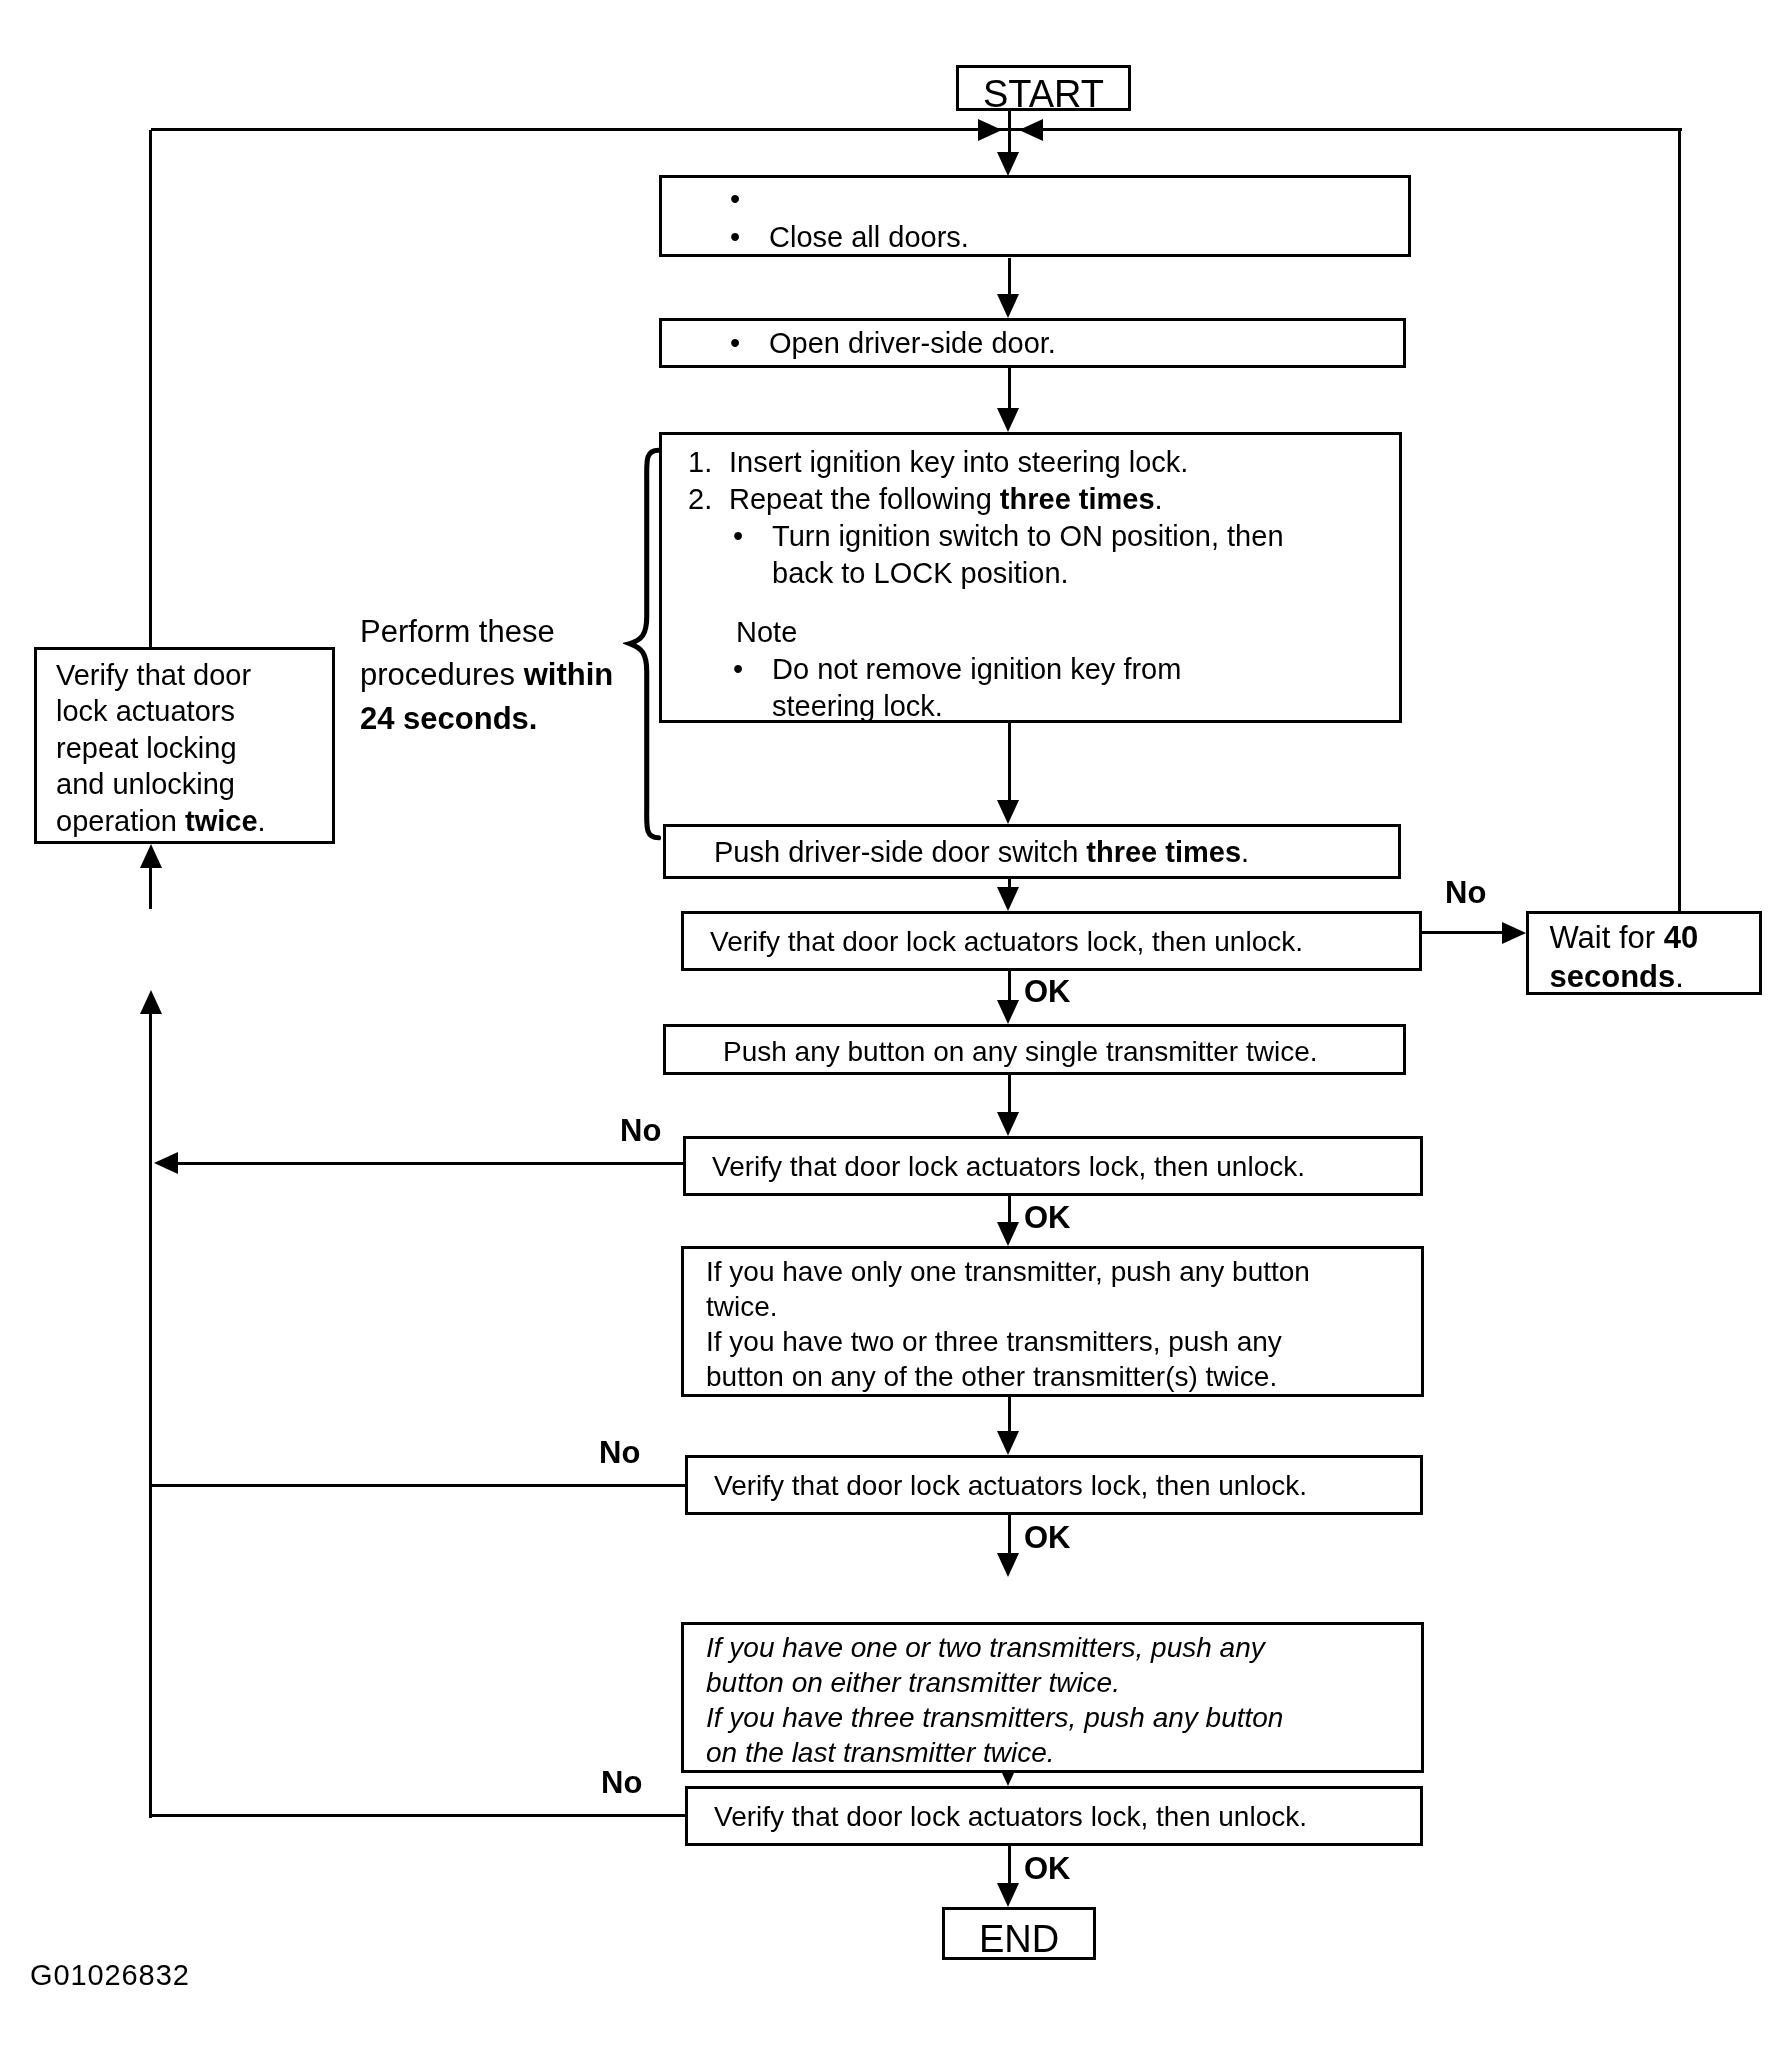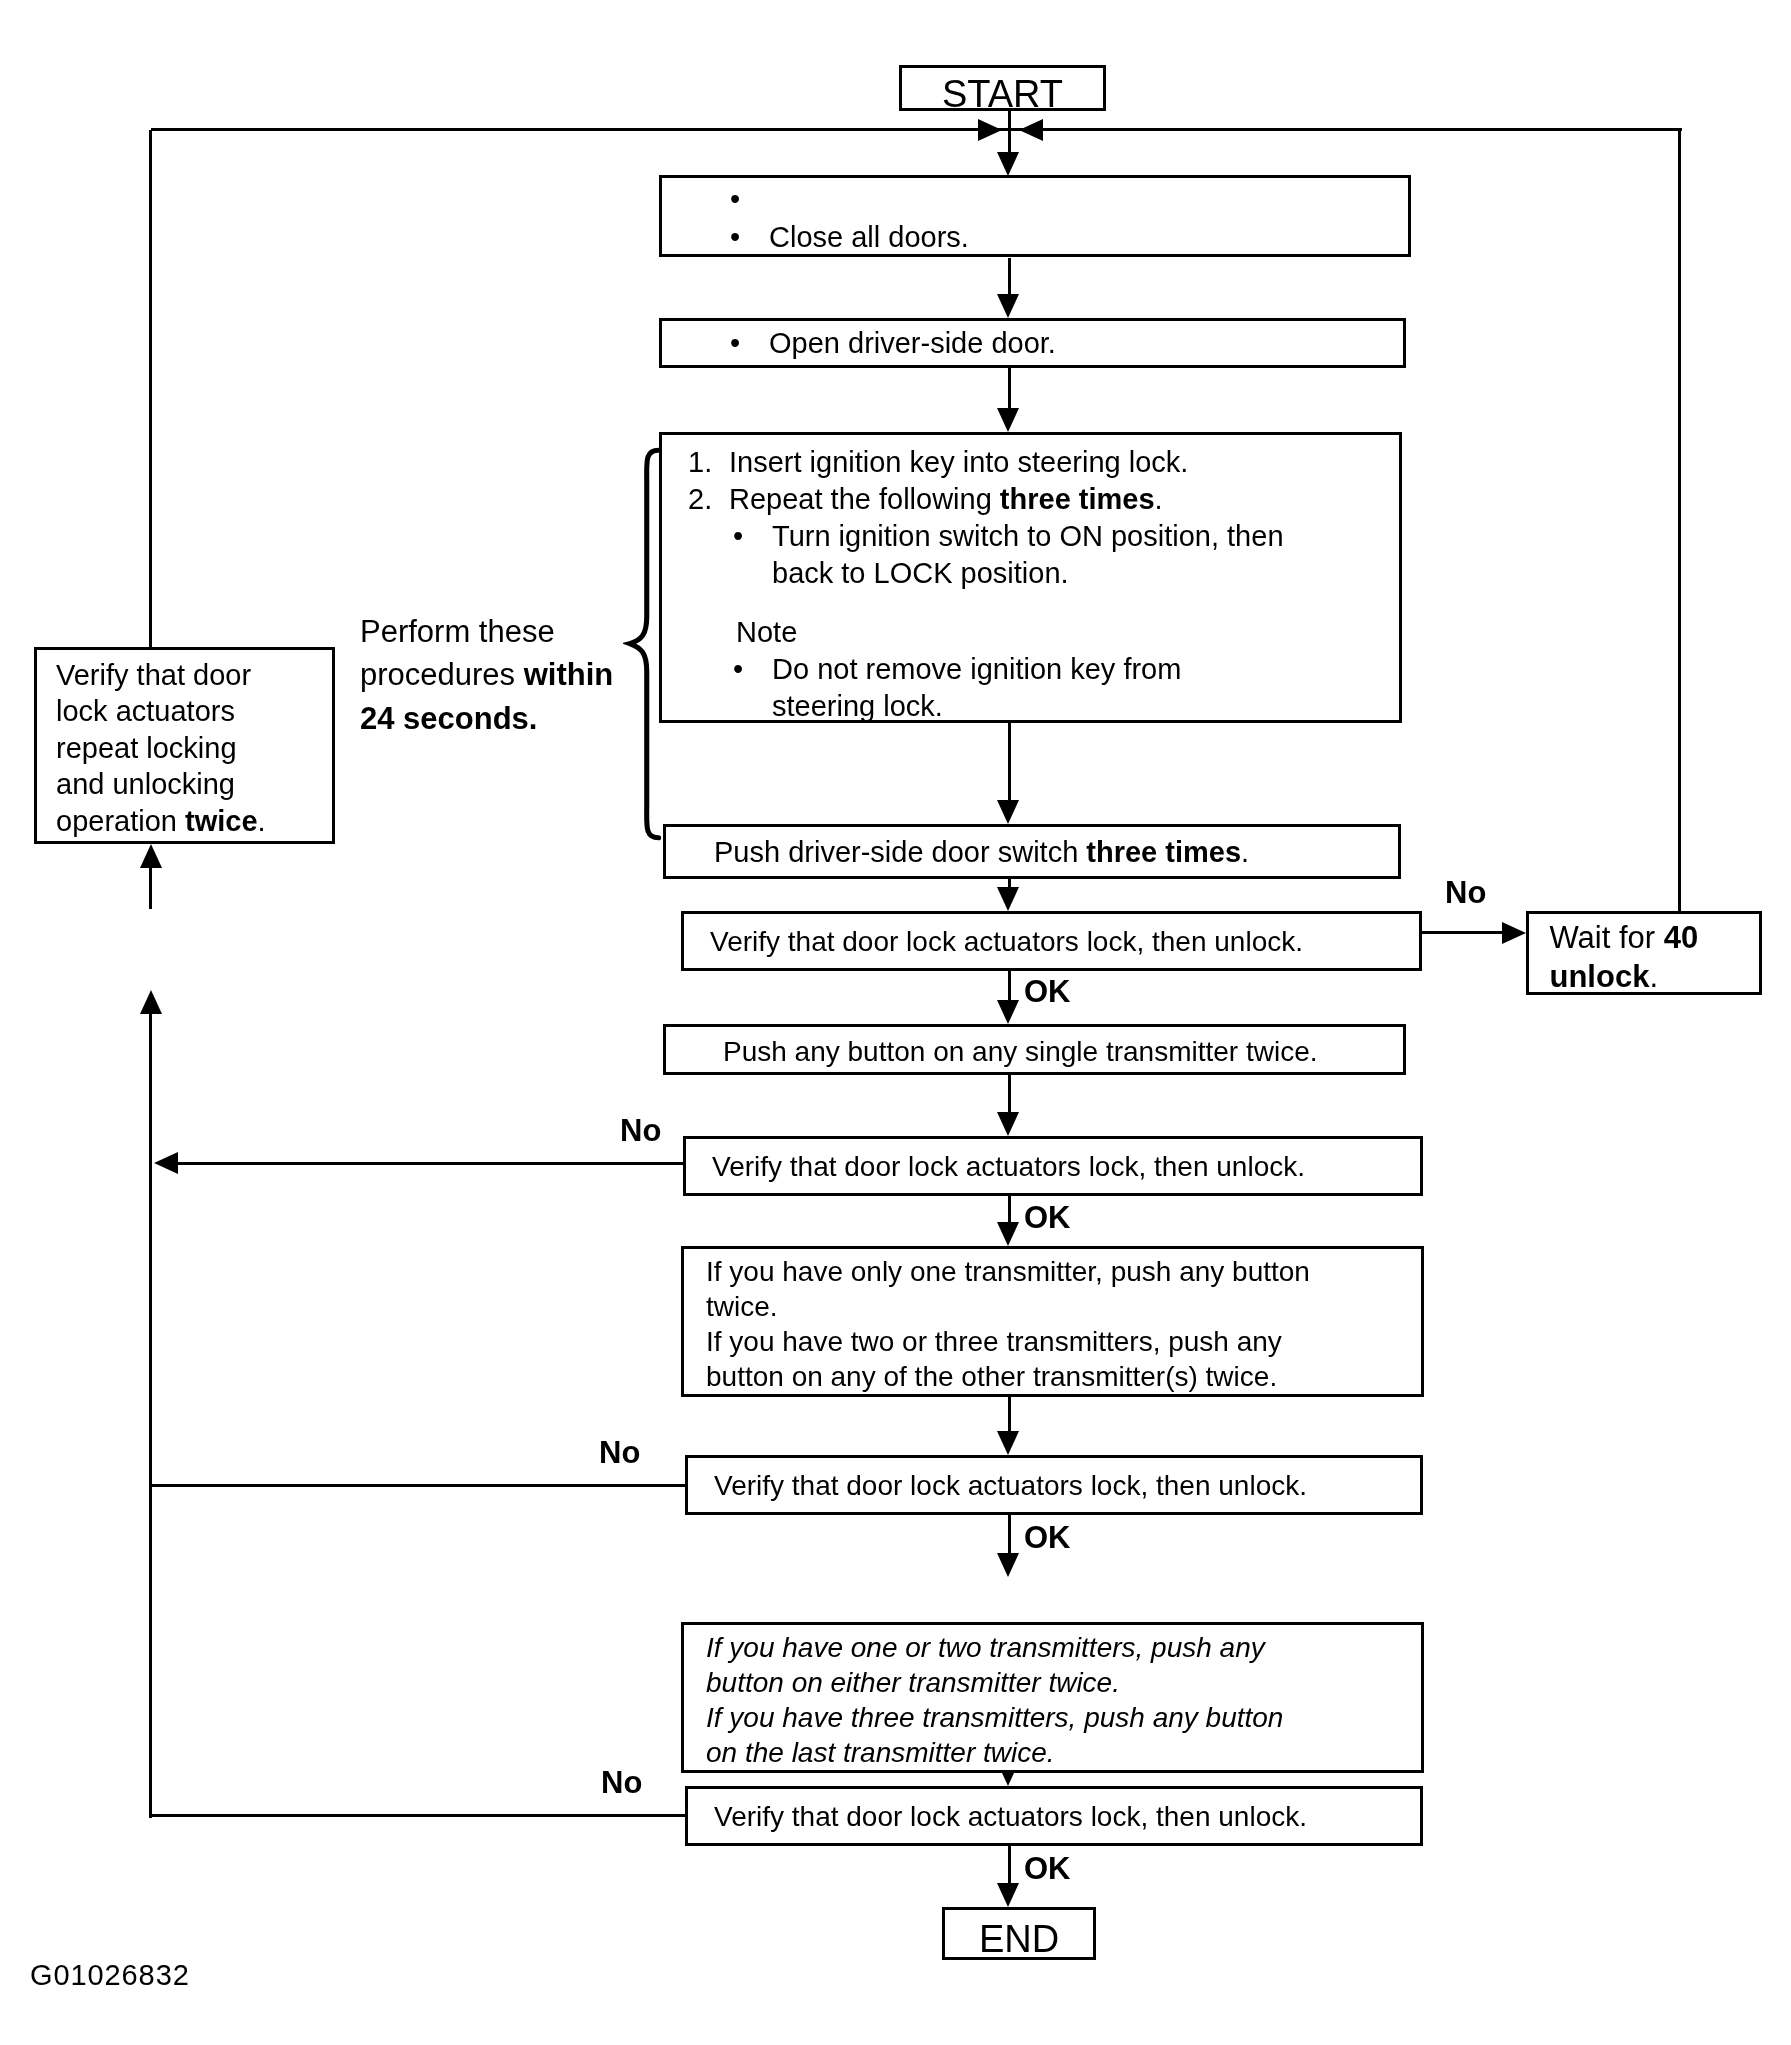--- a/index.html
+++ b/index.html
@@ -95,21 +95,21 @@
 
   <svg style="position:absolute;left:623px;top:445px;" width="39" height="398" viewBox="0 0 46 465">
     <path d="M 42 4 C 26 4 28 17 28 41 L 28 200 C 28 221 22 228 8 232 C 22 237 28 244 28 265 L 28 424 C 28 448 26 461 42 461" fill="none" stroke="#000" stroke-width="6" stroke-linecap="round"></path>
   </svg>
   <div class="note-text" style="left:360px;top:610px;width:291px;">
     <div><span>Perform these</span></div>
     <div><span>procedures </span><b>within</b></div>
     <div><b>24 seconds.</b></div>
   </div>
 
-  <div class="box term" style="left:899px;top:65px;width:207px;height:46px;">START</div>
+  <div class="box term" style="left:956px;top:65px;width:175px;height:46px;">START</div>
 
   <div class="box" style="left:659px;top:175px;width:752px;height:82px;padding:3.4px 8.6px 0 68px;">
     <div class="b-row">
       <span class="blt">•</span>
     </div>
     <div class="b-row">
       <span class="blt">•</span>
       <span class="nowrap">Close all doors.</span>
     </div>
   </div>
@@ -144,21 +144,21 @@
   <div class="box nowrap" style="left:663px;top:824px;width:738px;height:55px;padding:6.8px 0 0 48px;">
     <span>Push driver-side door switch </span><b>three times</b><span>.</span>
   </div>
 
   <div class="box nowrap" style="left:681px;top:911px;width:741px;height:60px;padding:10.3px 0 0 26px;font-size:28px;">Verify that door lock actuators lock, then unlock.</div>
 
   <div class="lbl" style="left:1445px;top:875px;">No</div>
 
   <div class="box" style="left:1526px;top:911px;width:236px;height:84px;padding:5.1px 0 0 20.5px;font-size:31px;line-height:1.25;">
     <div class="nowrap"><span>Wait for </span><b>40</b></div>
-    <div class="nowrap"><b>unlock</b><span>.</span></div>
+    <div class="nowrap"><b>seconds</b><span>.</span></div>
   </div>
 
   <div class="lbl" style="left:1024px;top:974px;">OK</div>
 
   <div class="box nowrap" style="left:663px;top:1024px;width:743px;height:51px;padding:6.8px 0 0 57px;font-size:28px;">Push any button on any single transmitter twice.</div>
 
   <div class="lbl" style="left:620px;top:1113px;">No</div>
   <div class="box nowrap" style="left:683px;top:1136px;width:740px;height:60px;padding:10.3px 0 0 26px;font-size:28px;">Verify that door lock actuators lock, then unlock.</div>
   <div class="lbl" style="left:1024px;top:1200px;">OK</div>
 

